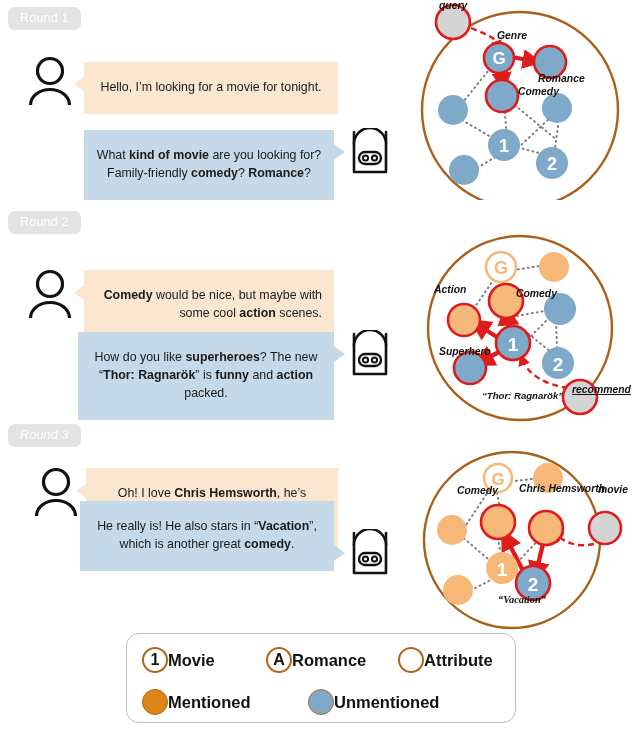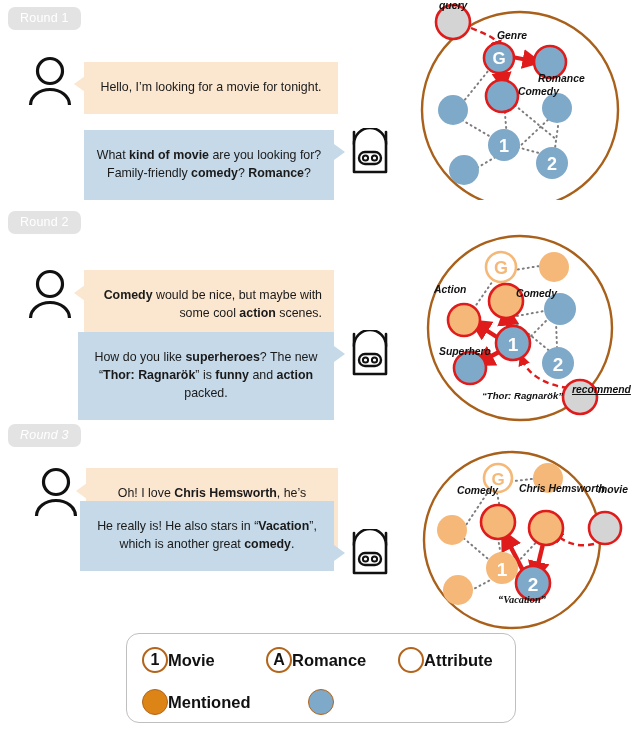--- a/index.html
+++ b/index.html
@@ -322,13 +322,14 @@
   <span class="leg-text">Attribute</span>
 </div>
 
 <div class="leg-item" style="left:142px;top:689px;">
   <span class="leg-circ leg-fill-orange"></span>
   <span class="leg-text">Mentioned</span>
 </div>
 
 <div class="leg-item" style="left:308px;top:689px;">
   <span class="leg-circ leg-fill-blue"></span>
+  <span class="leg-text">Unmentioned</span>
 </div>
 
 </body></html>

